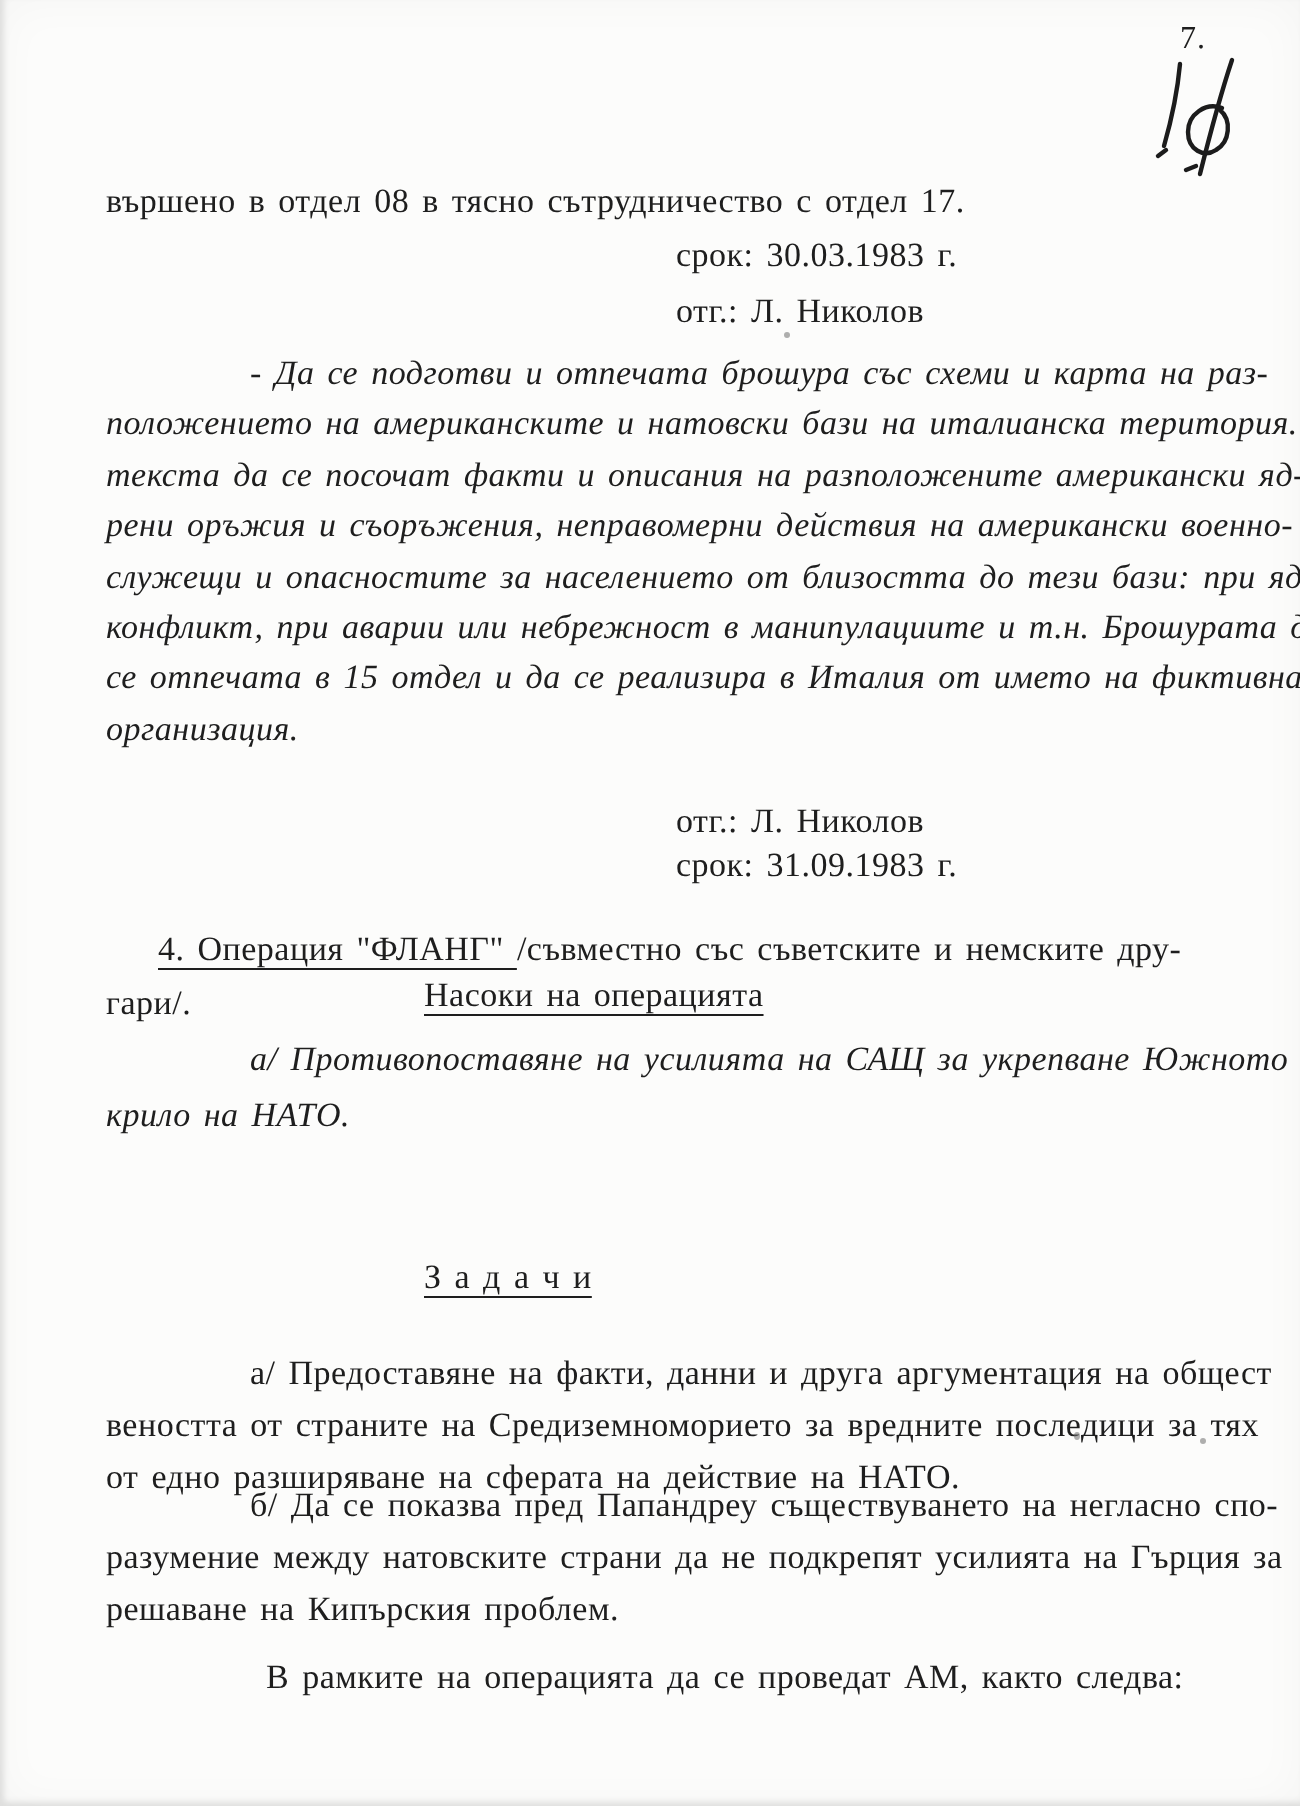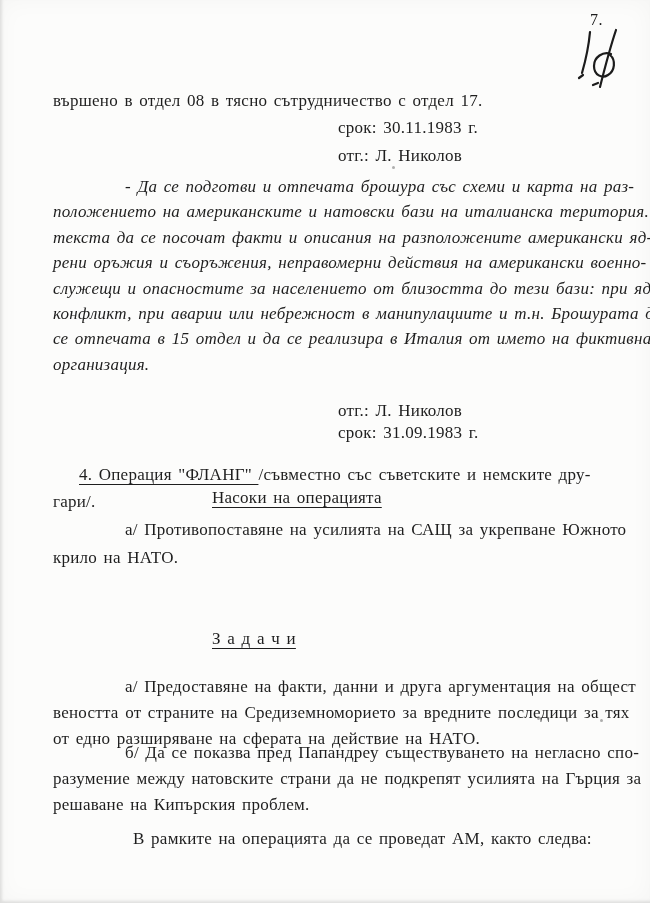--- a/index.html
+++ b/index.html
@@ -60,21 +60,21 @@
       <path d="M16 5 C15 16 12 32 8 46"></path>
       <path d="M42 3 C38 15 32 36 26 60"></path>
       <path d="M37 27 C29 24 20 30 20 39 C20 48 28 52 34 48 C41 44 42 33 36 28"></path>
       <path d="M5 51 L9 48"></path>
       <path d="M19 58 L24 56"></path>
     </svg>
   </div>
 
   <div class="tblock" style="left:53px; top:88px;">вършено в отдел 08 в тясно сътрудничество с отдел 17.</div>
 
-  <div class="tblock" style="left:338px; top:115px;">срок: 30.11.1983 г.</div>
+  <div class="tblock" style="left:338px; top:115px;">срок: 30.03.1983 г.</div>
 
   <div class="tblock" style="left:338px; top:143px;">отг.: Л. Николов</div>
 
   <div class="tblock indent" style="left:53px; top:174px; width:552px;font-style:italic;">- Да се подготви и отпечата брошура със схеми и карта на раз-
 положението на американските и натовски бази на италианска територия. В
 текста да се посочат факти и описания на разположените американски яд-
 рени оръжия и съоръжения, неправомерни действия на американски военно-
 служещи и опасностите за населението от близостта до тези бази: при ядрен
 конфликт, при аварии или небрежност в манипулациите и т.н. Брошурата да
 се отпечата в 15 отдел и да се реализира в Италия от името на фиктивна
@@ -84,21 +84,21 @@
 
   <div class="tblock" style="left:338px; top:398px;">отг.: Л. Николов</div>
 
   <div class="tblock indent" style="left:53px; top:434px; line-height:27px;">
     <span class="u">4. Операция "ФЛАНГ" </span><span>/съвместно със съветските и немските дру-
 гари/.</span>
   </div>
 
   <div class="tblock u" style="left:212px; top:485px;">Насоки на операцията</div>
 
-  <div class="tblock indent" style="left:53px; top:516px; line-height:27.5px;">а/ Противопоставяне на усилията на САЩ за укрепване Южното
+  <div class="tblock indent" style="left:53px; top:516px; line-height:27.5px;font-style:italic;">а/ Противопоставяне на усилията на САЩ за укрепване Южното
 крило на НАТО.</div>
 
 
   <div class="tblock u" style="left:212px; top:626px;">З а д а ч и</div>
 
   <div class="tblock indent" style="left:53px; top:656px; line-height:26px;margin-top:18px;">а/ Предоставяне на факти, данни и друга аргументация на общест
 веността от страните на Средиземноморието за вредните последици за тях
 от едно разширяване на сферата на действие на НАТО.</div>
 
   <div class="tblock indent-wide" style="left:53px; top:826px;">В рамките на операцията да се проведат АМ, както следва:</div>

